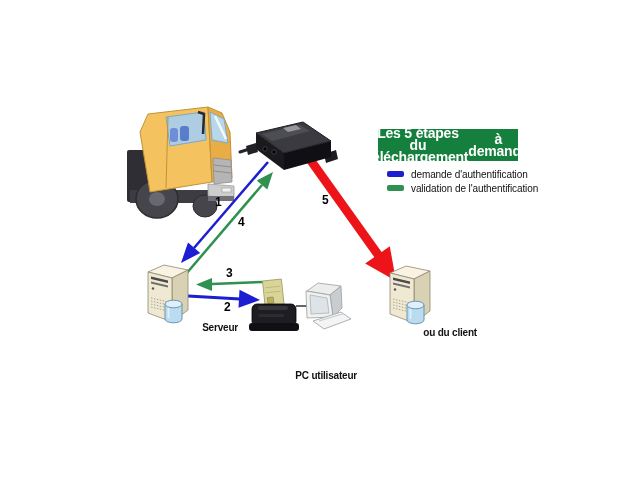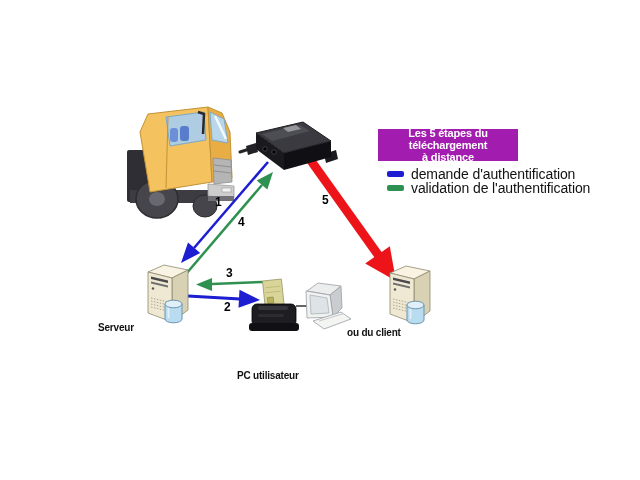--- a/index.html
+++ b/index.html
@@ -3,31 +3,31 @@
 <meta charset="utf-8">
 <style>
   html,body{margin:0;padding:0;background:#fff;}
   #stage{
     position:relative;width:640px;height:480px;background:#ffffff;
     font-family:"Liberation Sans",sans-serif;overflow:hidden;
   }
   #gfx{position:absolute;left:0;top:0;}
   .title-box{
     position:absolute;left:378px;top:129px;width:140px;height:32px;
-    background:#a21caf;color:#fff;display:flex;flex-direction:column;
+    background:#15803d;color:#fff;display:flex;
     align-items:center;justify-content:center;
-    font-size:11px;font-weight:bold;line-height:12px;letter-spacing:-0.2px;
+    font-size:14px;font-weight:bold;line-height:12px;letter-spacing:-0.2px;
     text-align:center;
   }
   .legend{position:absolute;left:387px;top:167px;}
   .legend-row{display:flex;align-items:center;height:14px;}
   .legend-row svg{flex:0 0 auto;margin-right:7px;display:block;}
-  .legend-row .ltext{font-size:14px;color:#111;white-space:nowrap;letter-spacing:-0.1px;}
+  .legend-row .ltext{font-size:10px;color:#111;white-space:nowrap;letter-spacing:-0.1px;}
   .node-label{
-    position:absolute;text-align:left;color:#111;
+    position:absolute;text-align:right;color:#111;
     font-size:10px;font-weight:bold;line-height:12.5px;letter-spacing:-0.2px;
   }
   .step-num{
     position:absolute;color:#000;font-size:12px;font-weight:bold;line-height:12px;
   }
 </style>
 </head>
 <body>
 
 <div id="stage">
@@ -131,21 +131,21 @@
       <polygon points="310,295 327,298 329,313 311,314" fill="#dde3e6" stroke="#aab4b8" stroke-width="0.8"></polygon>
     </g>
     <g>
       <polygon points="313,321 341,312 351,319 324,329" fill="#f4f4f2" stroke="#98a0a6" stroke-width="0.8"></polygon>
       <line x1="319" y1="321" x2="344" y2="313.5" stroke="#c3c9cd" stroke-width="1"></line>
     </g>
   </svg>
 
   <div class="title-box">
     <div>Les 5 étapes du téléchargement</div>
-    <div>à distance</div>
+    <div>à demande</div>
   </div>
 
   <div class="legend">
     <div class="legend-row">
       <svg width="17" height="6">
           <rect x="0" y="0" width="17" height="6" rx="2" fill="#1d1dd1"></rect>
         </svg>
       <span class="ltext">demande d'authentification</span>
     </div>
     <div class="legend-row">

